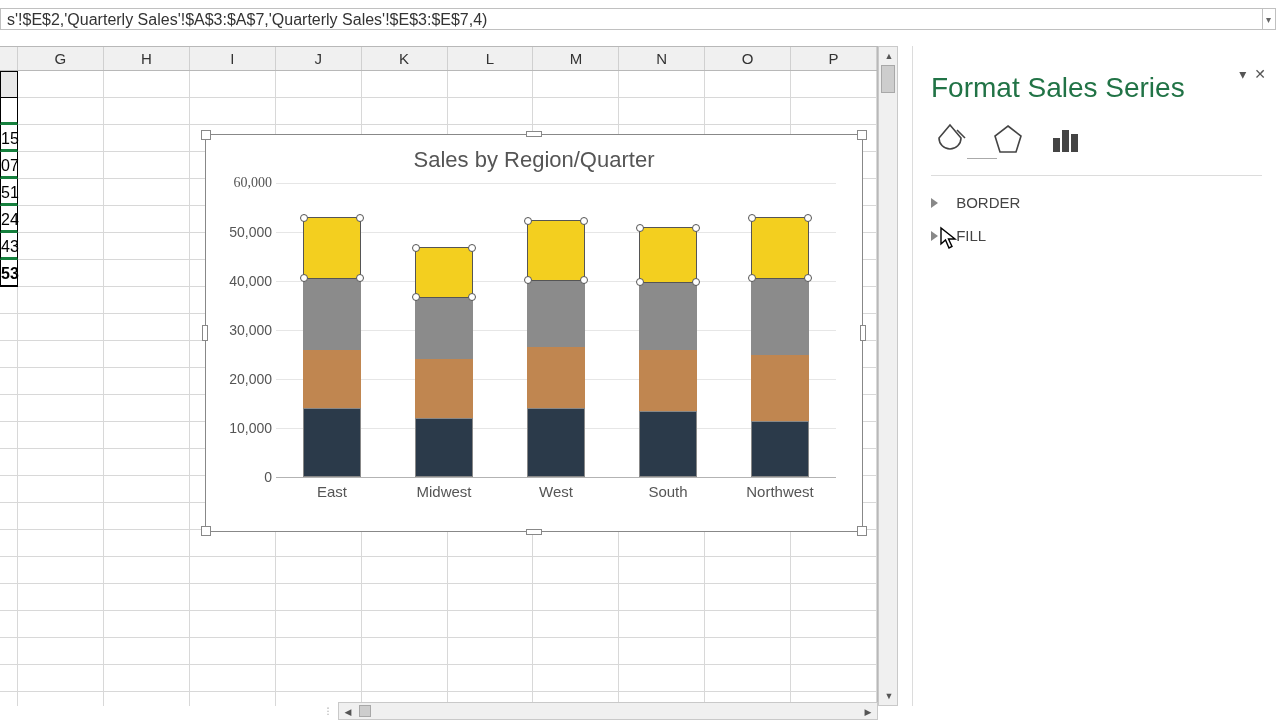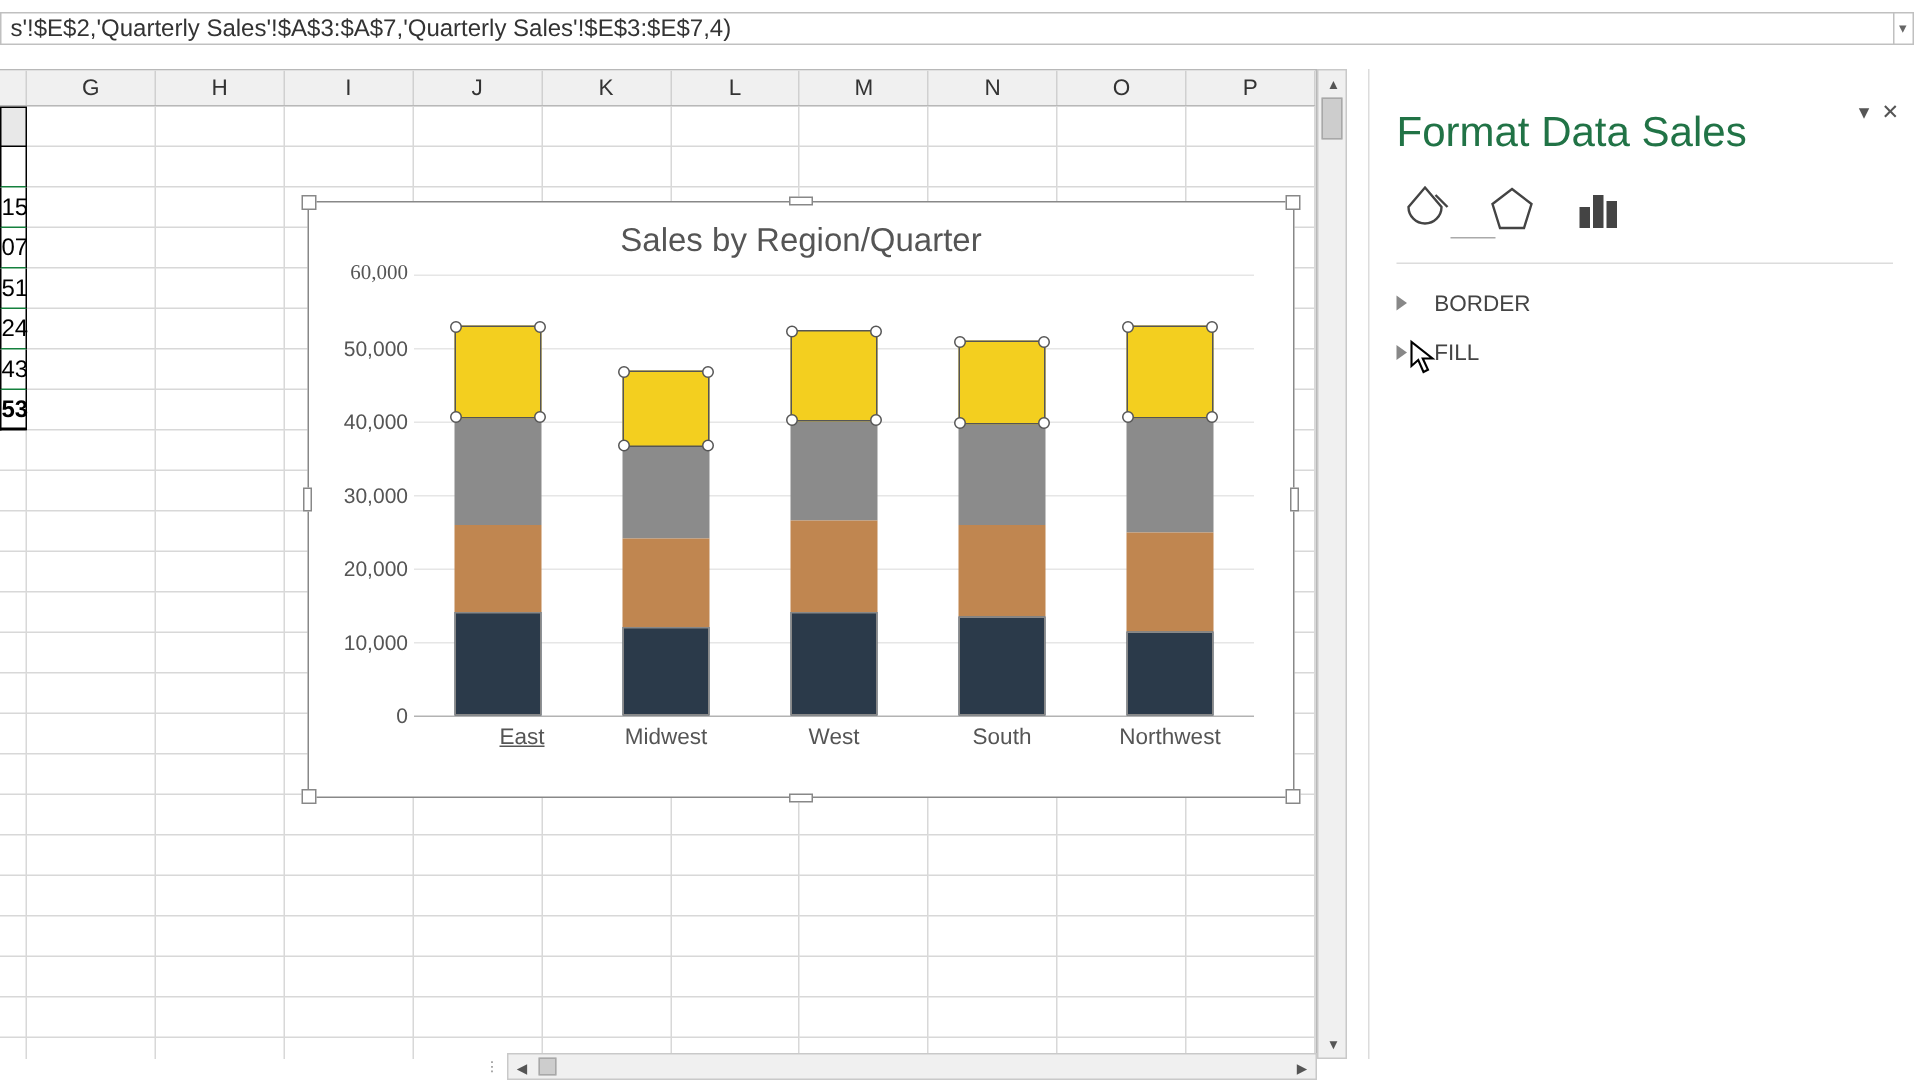--- a/index.html
+++ b/index.html
@@ -83,21 +83,21 @@
     border-left: 1px solid #000;
     font-size: 16px;
     color: #000;
   }
   .cell.partial.header {
     border-top: 1px solid #000;
     border-bottom: 1px solid #000;
     background: #e8e8e8;
   }
   .cell.partial.data {
-    border-bottom: 1px solid #15803d;
+    border-bottom: 3px solid #15803d;
   }
   .cell.partial.last {
     border-bottom: 2px solid #000;
     font-weight: 600;
   }
   
   .vscroll {
     position: absolute;
     left: 878px; top: 46px;
     width: 20px; height: 660px;
@@ -740,34 +740,34 @@
           <div class="sel-dot" style="right:-4px;top:-4px"></div>
           <div class="sel-dot" style="left:-4px;bottom:-4px"></div>
           <div class="sel-dot" style="right:-4px;bottom:-4px"></div>
         </div>
         <div class="seg " style="height: 75.95px; background: rgb(139, 139, 139);"></div>
         <div class="seg " style="height: 66.15px; background: rgb(192, 134, 80);"></div>
         <div class="seg q1" style="height: 56.35px; background: rgb(43, 58, 74);"></div>
       </div>
     </div>
   <div class="x-axis" id="x-axis">
-      <div class="cat" style="left: 72px; text-decoration: underline;">East</div>
+      <div class="cat" style="left: 56px;">East</div>
       <div class="cat" style="left: 168px;">Midwest</div>
       <div class="cat" style="left: 280px;">West</div>
       <div class="cat" style="left: 392px;">South</div>
       <div class="cat" style="left: 504px;">Northwest</div>
     </div>
 </div>
 
 <div class="format-pane">
   <div class="pane-controls">
     <span>▾</span>
     <span>✕</span>
   </div>
-  <h1>Format Data Sales</h1>
+  <h1>Format Sales Series</h1>
   <div class="option-icons">
     <span style="position:relative">
       <svg viewBox="0 0 34 34">
           <path d="M17 3 L28 16 A9 9 0 1 1 6 16 Z" fill="none" stroke="#444" stroke-width="1.6"></path>
           <line x1="24" y1="8" x2="32" y2="16" stroke="#444" stroke-width="1.6"></line>
         </svg>
       <span class="active-ind"></span>
     </span>
     <span>
       <svg viewBox="0 0 34 34">

